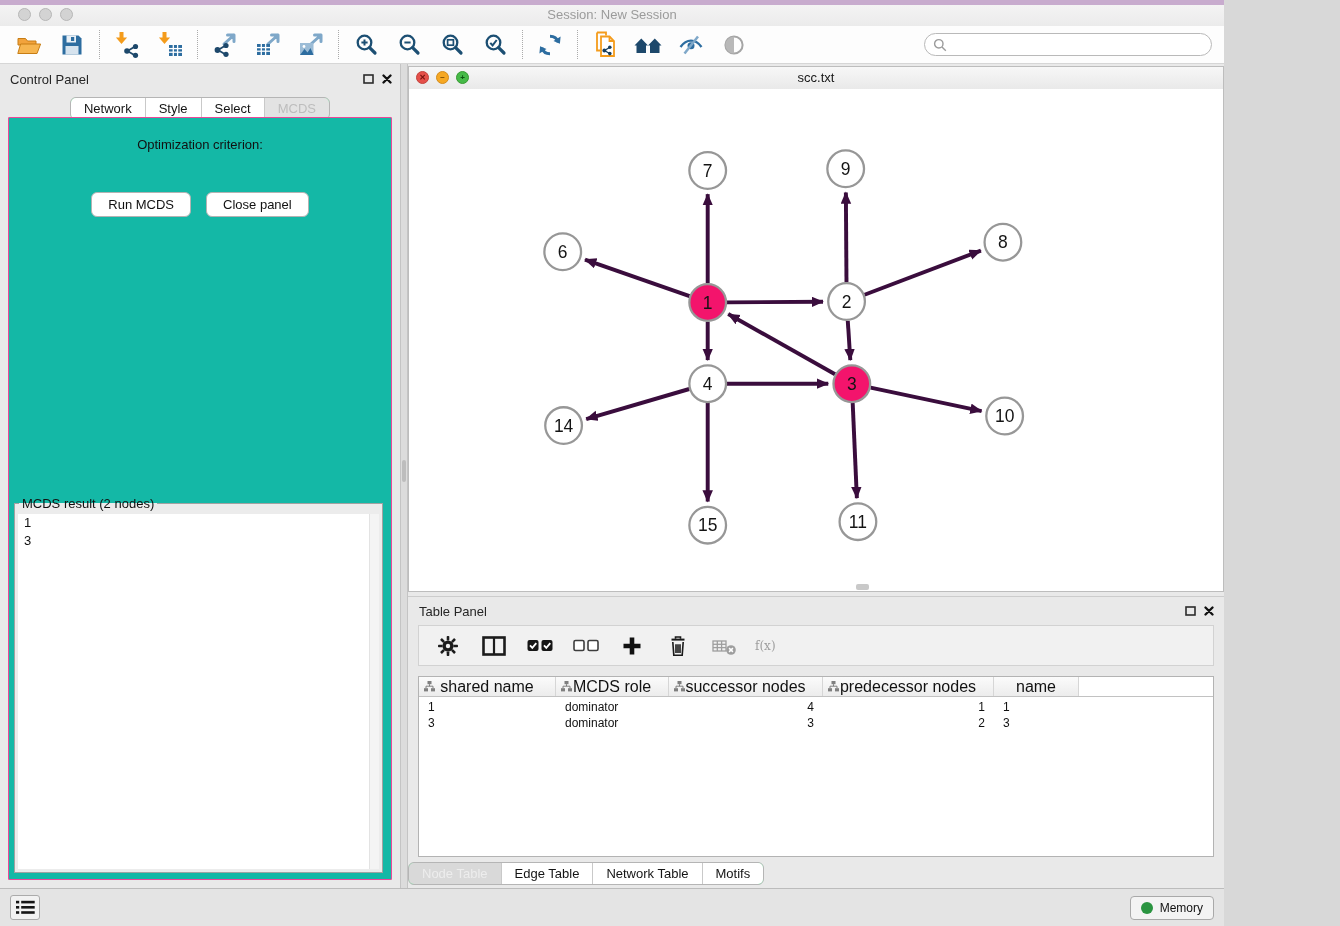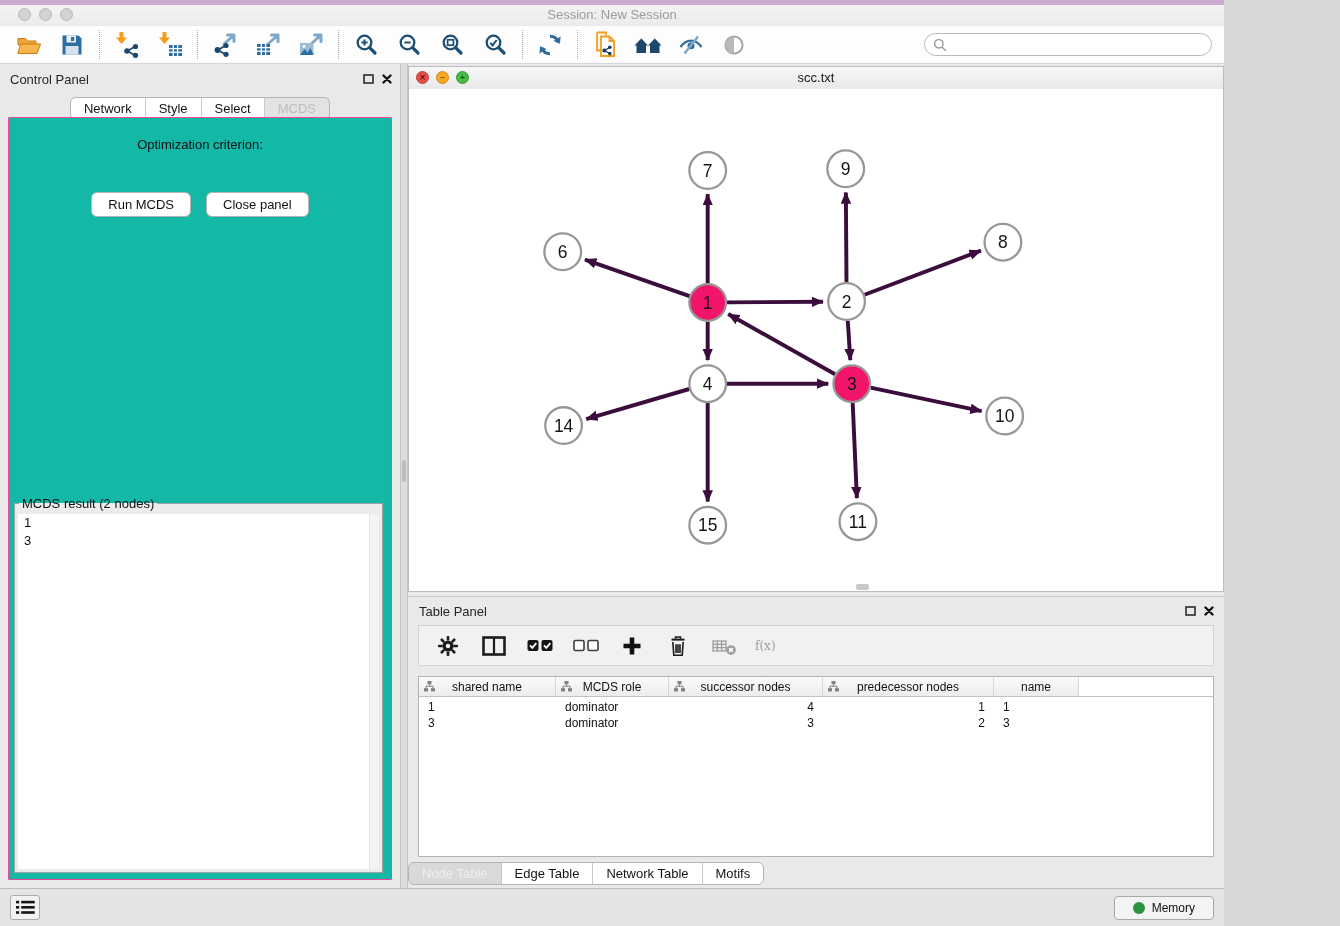--- a/index.html
+++ b/index.html
@@ -82,35 +82,35 @@
     border-top:1px solid #cccccc;}
   .tp-header{position:absolute;top:4px;left:11px;right:10px;height:20px;display:flex;align-items:center;}
   .tp-toolbar{position:absolute;top:28px;left:10px;right:10px;height:41px;background:#f1f1f1;
     border:1px solid #d2d2d2;display:flex;align-items:center;gap:16px;padding:0 14px;
     box-sizing:border-box;}
   .fx-label{font-family:"DejaVu Serif",serif;font-size:12px;color:#9e9e9e;}
   .tp-table{position:absolute;top:79px;left:10px;right:10px;bottom:31px;background:#fff;
     border:1px solid #b3b3b3;overflow:hidden;}
   .thead{display:flex;height:19px;background:#fff;border-bottom:1px solid #c2c2c2;}
   .th{position:relative;display:flex;align-items:center;justify-content:center;
-    font-size:12px;color:#111;box-sizing:border-box;border-right:1px solid #d6d6d6;
+    font-size:16px;color:#111;box-sizing:border-box;border-right:1px solid #d6d6d6;
     background:linear-gradient(#fbfbfb,#ececec);}
   .th svg{position:absolute;left:5px;top:4px;}
   .tbody{padding-top:2px;}
   .trow{display:flex;height:16px;font-size:12px;color:#111;align-items:center;}
   .td{box-sizing:border-box;padding:0 9px;white-space:nowrap;overflow:hidden;}
   .tp-tabs{position:absolute;bottom:3px;left:0;right:0;display:flex;justify-content:flex-start;}
   .tp-tabs .tab.selected{background:#d9d9d9;color:#ededed;}
   
   .statusbar{position:absolute;bottom:0;left:0;right:0;height:38px;background:#e4e4e4;
     border-top:1px solid #bcbcbc;box-sizing:border-box;}
   .list-btn{position:absolute;left:10px;top:6px;width:30px;height:25px;background:#f2f2f2;
     border:1px solid #ababab;border-radius:3px;display:flex;align-items:center;justify-content:center;
     box-sizing:border-box;}
-  .memory-btn{position:absolute;right:10px;top:7px;height:24px;padding:0 18px;background:#f3f3f3;
+  .memory-btn{position:absolute;right:10px;top:7px;height:24px;padding:0 10px;background:#f3f3f3;
     border:1px solid #a9a9a9;border-radius:4px;display:flex;align-items:center;gap:7px;
     font-size:12px;color:#111;box-sizing:border-box;}
   .memory-dot{width:12px;height:12px;border-radius:50%;background:#2a9440;}
 </style>
 </head>
 <body>
 
 <div class="window">
 
   <div class="titlebar">

